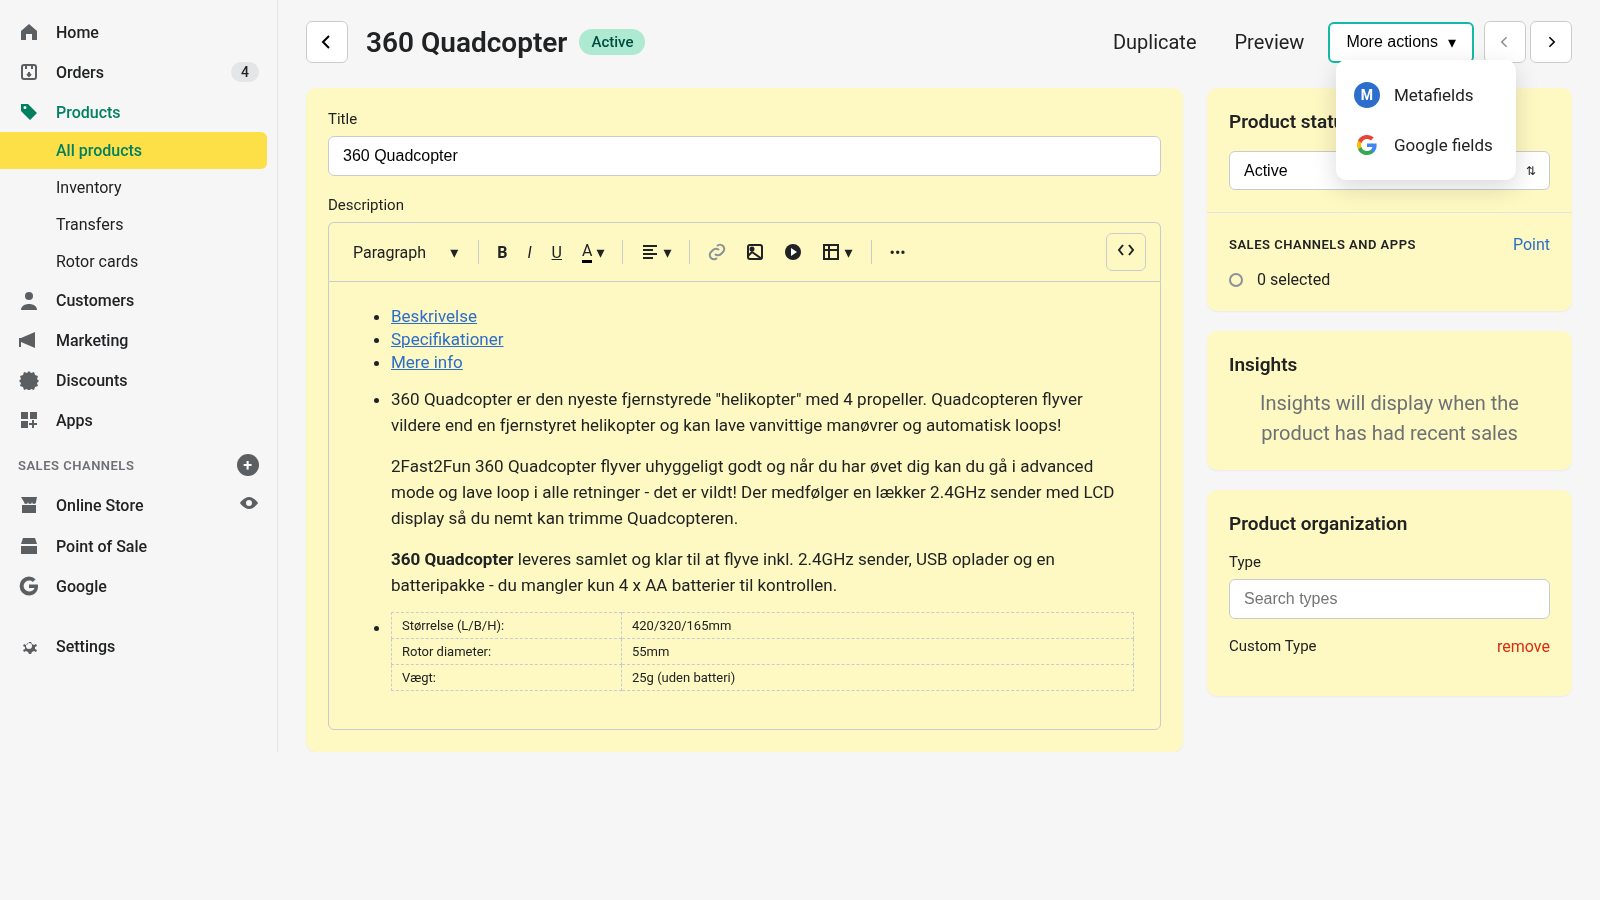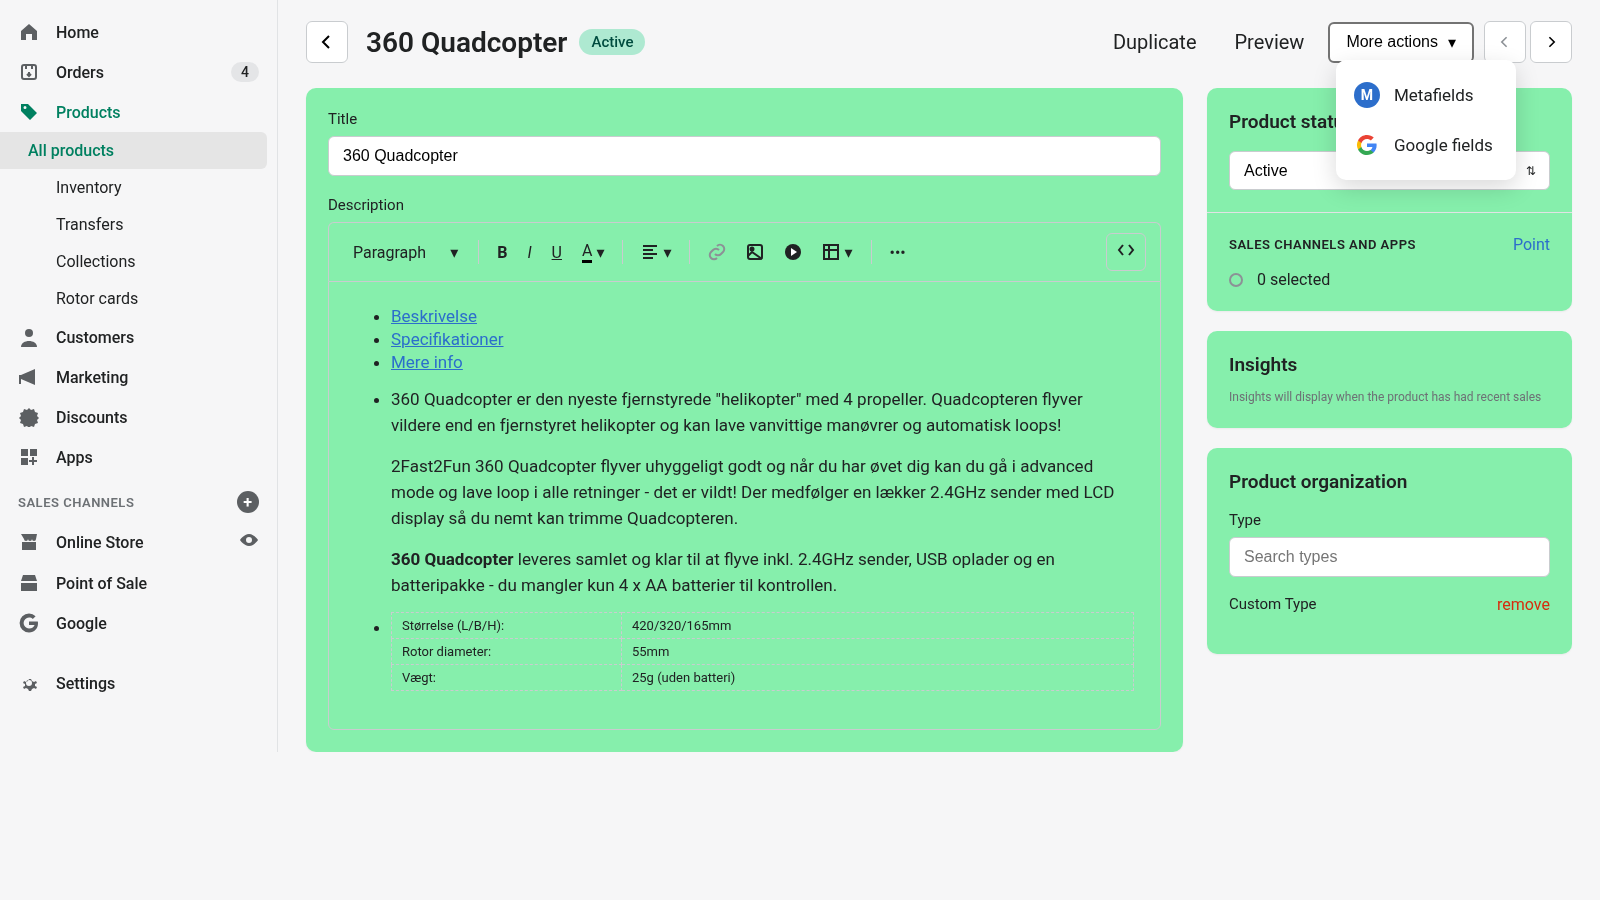--- a/index.html
+++ b/index.html
@@ -5,44 +5,44 @@
 * { box-sizing: border-box; margin: 0; padding: 0; }
 body { font-family: -apple-system, BlinkMacSystemFont, "Segoe UI", Roboto, sans-serif; background: #f6f6f7; color: #202223; font-size: 15px; }
 .app { display: flex; height: 752px; width: 1600px; }
 .sidebar { width: 278px; background: #f6f6f7; border-right: 1px solid #e1e3e5; padding: 12px 0; overflow-y: auto; }
 .nav-item { display: flex; align-items: center; justify-content: space-between; padding: 9px 18px; cursor: pointer; color: #202223; font-size: 16px; font-weight: 500; }
 .nav-item-left { display: flex; align-items: center; gap: 16px; }
 .nav-icon { width: 22px; height: 22px; display: flex; align-items: center; justify-content: center; color: #5c5f62; }
 .nav-item.active { color: #008060; }
 .nav-item.active .nav-icon { color: #008060; }
 .nav-sub { padding-left: 56px; font-weight: 400; }
-.nav-sub.active { background: #e5e5e5; color: #008060; font-weight: 500; border-radius: 0 6px 6px 0; margin-right: 10px; padding-left: 28px; }
+.nav-sub.active { background: #fde047; color: #008060; font-weight: 500; border-radius: 0 6px 6px 0; margin-right: 10px; }
 .nav-badge { background: #e4e5e7; border-radius: 12px; padding: 2px 10px; font-size: 14px; font-weight: 500; }
 .nav-section { padding: 14px 18px 8px; display: flex; justify-content: space-between; align-items: center; color: #6d7175; font-size: 13px; font-weight: 600; letter-spacing: 0.5px; }
 .plus-circle { width: 22px; height: 22px; border-radius: 50%; background: #5c5f62; color: #fff; display: flex; align-items: center; justify-content: center; font-size: 16px; }
 .eye-icon { color: #5c5f62; }
 .main { flex: 1; padding: 20px 28px; overflow-y: auto; position: relative; }
 .header { display: flex; align-items: center; justify-content: space-between; margin-bottom: 24px; }
 .header-left { display: flex; align-items: center; gap: 18px; }
 .back-btn { width: 42px; height: 42px; border: 1px solid #c9cccf; border-radius: 6px; display: flex; align-items: center; justify-content: center; background: #fff; cursor: pointer; }
 .title-row { display: flex; align-items: center; gap: 12px; }
 .page-title { font-size: 28px; font-weight: 600; }
 .status-badge { background: #aee9d1; color: #004c3f; padding: 4px 12px; border-radius: 14px; font-size: 15px; font-weight: 500; }
 .header-actions { display: flex; align-items: center; gap: 10px; }
 .action-link { padding: 10px 14px; color: #202223; cursor: pointer; font-size: 20px; }
-.more-btn { border: 2px solid #737373; border-radius: 6px; padding: 9px 16px; display: flex; align-items: center; gap: 10px; cursor: pointer; background: #fff; font-size: 16px; }
+.more-btn { border: 2px solid #14b8a6; border-radius: 6px; padding: 9px 16px; display: flex; align-items: center; gap: 10px; cursor: pointer; background: #fff; font-size: 16px; }
 .nav-arrows { display: flex; gap: 4px; }
 .arrow-btn { width: 42px; height: 42px; border: 1px solid #c9cccf; border-radius: 6px; display: flex; align-items: center; justify-content: center; background: #fff; cursor: pointer; }
 .arrow-btn.disabled { color: #8c9196; cursor: not-allowed; }
 .dropdown-menu { position: absolute; top: 60px; right: 84px; background: #fff; border-radius: 10px; box-shadow: 0 8px 24px rgba(0,0,0,0.15); padding: 10px 0; min-width: 180px; z-index: 100; }
 .dropdown-item { display: flex; align-items: center; gap: 14px; padding: 12px 18px; cursor: pointer; font-size: 17px; }
 .m-icon { width: 26px; height: 26px; border-radius: 50%; background: #2c6ecb; color: #fff; display: flex; align-items: center; justify-content: center; font-weight: 700; font-size: 14px; }
 .g-icon { width: 26px; height: 26px; display: flex; align-items: center; justify-content: center;}
 .content { display: flex; gap: 24px; }
-.card { background: #86efac; border-radius: 10px; padding: 22px; margin-bottom: 20px; box-shadow: 0 1px 2px rgba(0,0,0,0.05); }
+.card { background: #fef9c3; border-radius: 10px; padding: 22px; margin-bottom: 20px; box-shadow: 0 1px 2px rgba(0,0,0,0.05); }
 .main-col { flex: 1; }
 .side-col { width: 365px; }
 .field-label { font-size: 15px; color: #202223; margin-bottom: 8px; display: block; }
 .text-input { width: 100%; padding: 10px 14px; border: 1px solid #c9cccf; border-radius: 6px; font-size: 16px; }
 .editor-toolbar { display: flex; align-items: center; gap: 12px; padding: 10px 14px; border: 1px solid #c9cccf; border-radius: 6px 6px 0 0; border-bottom: none; flex-wrap: wrap; justify-content: space-between; }
 .toolbar-left { display: flex; align-items: center; gap: 4px; flex-wrap: wrap; }
 .toolbar-btn { padding: 6px 8px; cursor: pointer; display: flex; align-items: center; gap: 4px; border-radius: 4px; font-size: 16px; }
 .toolbar-sep { width: 1px; height: 24px; background: #c9cccf; margin: 0 6px; }
 .para-select { display: flex; align-items: center; gap: 24px; padding: 6px 10px;}
 .code-btn { border: 1px solid #c9cccf; border-radius: 6px; padding: 7px 10px; cursor: pointer; }
@@ -56,21 +56,21 @@
 .select-wrap { position: relative; }
 .select-input { width: 100%; padding: 10px 14px; border: 1px solid #c9cccf; border-radius: 6px; font-size: 16px; appearance: none; background: #fff; }
 .select-arrow { position: absolute; right: 14px; top: 50%; transform: translateY(-50%); pointer-events: none; font-size: 12px; }
 .card-header-row { display: flex; justify-content: space-between; align-items: center; margin-bottom: 16px; }
 .card-title { font-size: 19px; font-weight: 600; }
 .section-label { font-size: 13px; font-weight: 600; letter-spacing: 0.5px; color: #202223; text-transform: uppercase; }
 .link { color: #2c6ecb; cursor: pointer; font-size: 16px; }
 .remove-link { color: #d72c0d; cursor: pointer; font-size: 16px; }
 .channel-row { display: flex; align-items: center; gap: 14px; margin-top: 14px; font-size: 16px; }
 .radio { width: 14px; height: 14px; border: 2px solid #8c9196; border-radius: 50%; }
-.insight-text { color: #6d7175; font-size: 12px; line-height: 1.5; }
+.insight-text { color: #6d7175; font-size: 20px; line-height: 1.5; text-align: center; }
 .org-field { margin-bottom: 18px; }
 .org-field-head { display: flex; justify-content: space-between; margin-bottom: 8px; }
 </style>
 </head>
 <body>
 
 <div class="app">
   <aside class="sidebar">
     <div class="nav-item">
       <div class="nav-item-left">
@@ -105,23 +105,20 @@
       </div>
     </div>
     <div class="nav-item nav-sub active">
         <span>All products</span>
       </div>
     <div class="nav-item nav-sub">
         <span>Inventory</span>
       </div>
     <div class="nav-item nav-sub">
         <span>Transfers</span>
-      </div>
-    <div class="nav-item nav-sub">
-        <span>Collections</span>
       </div>
     <div class="nav-item nav-sub">
         <span>Rotor cards</span>
       </div>
     <div class="nav-item">
       <div class="nav-item-left">
         <span class="nav-icon">
             <svg width="20" height="20" viewBox="0 0 20 20" fill="currentColor">
               <circle cx="10" cy="6" r="4"></circle>
               <path d="M2 20c0-4 4-6 8-6s8 2 8 6"></path>

